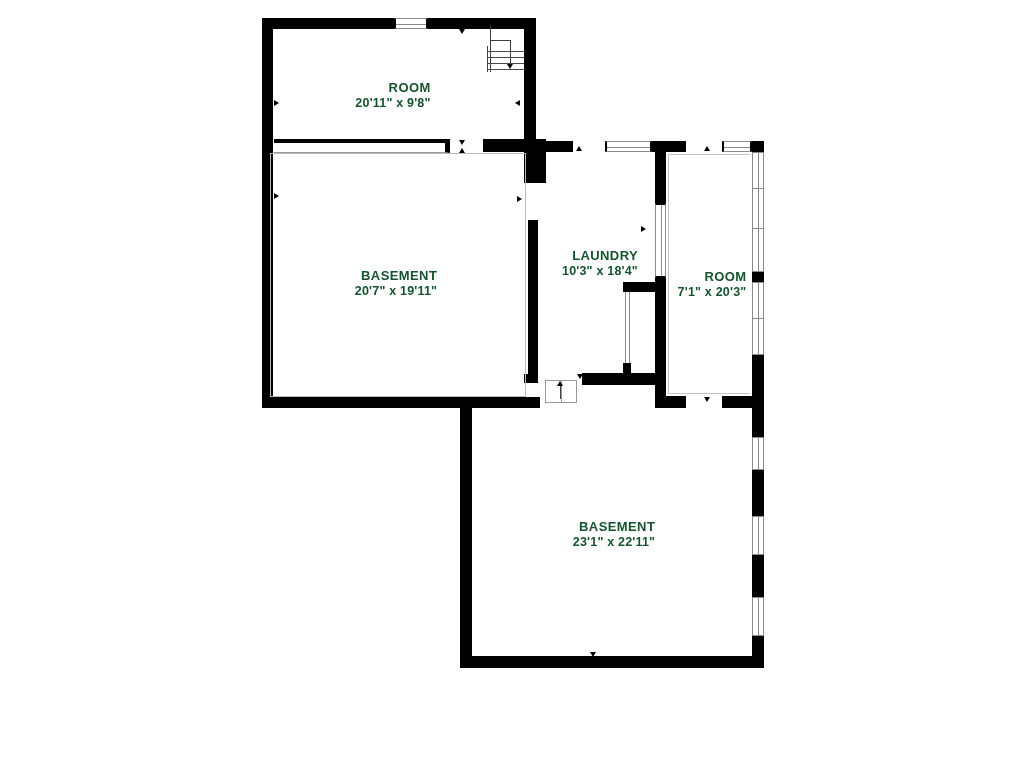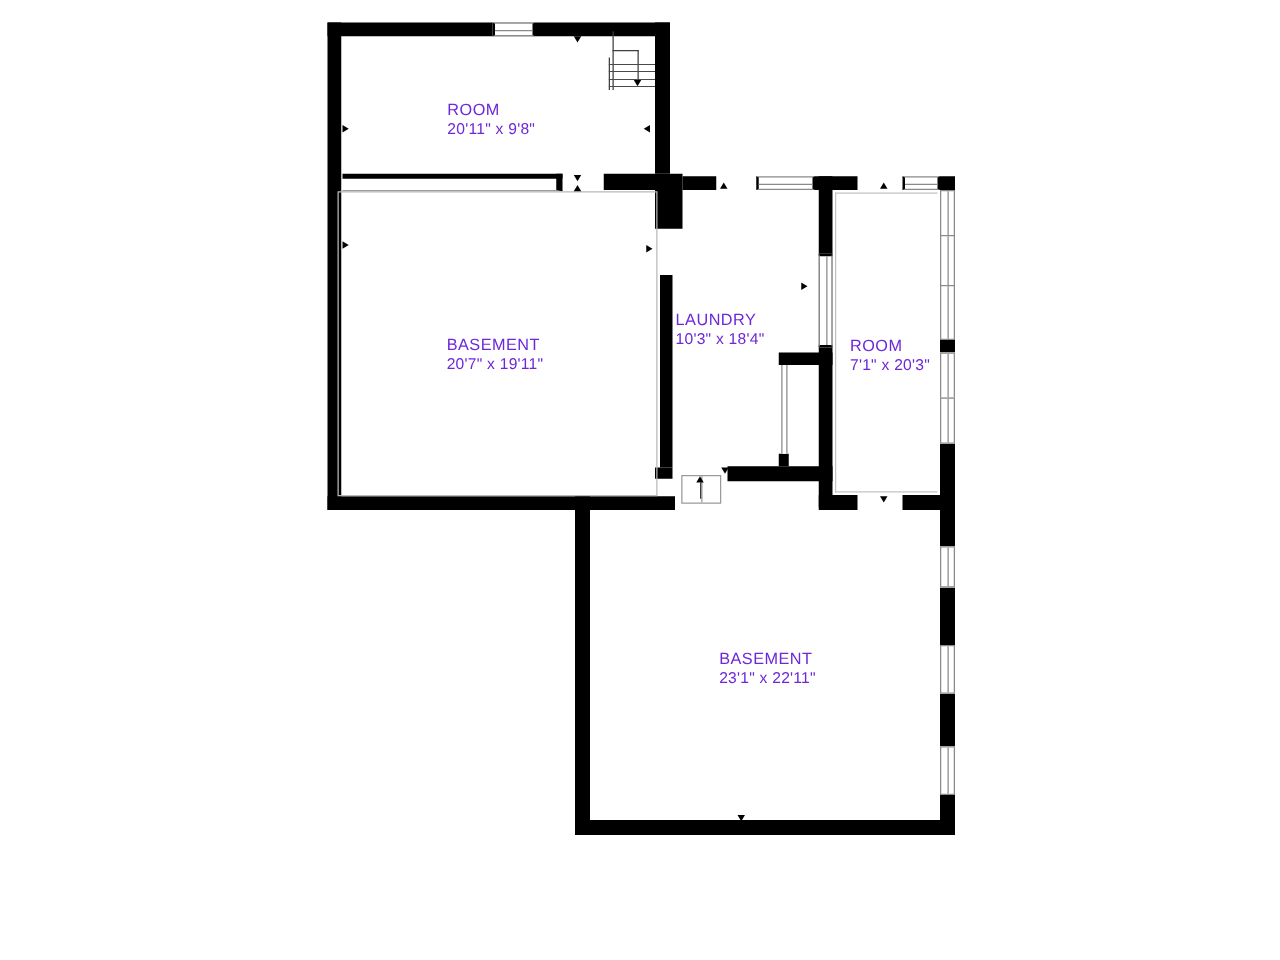--- a/index.html
+++ b/index.html
@@ -21,21 +21,21 @@
   .dblline{position:absolute;background:#fff;border-left:1px solid #8a8a8a;border-right:1px solid #8a8a8a;
            box-sizing:border-box;}
   .sline{position:absolute;background:#3f3f3f;}
   .treads{position:absolute;background:repeating-linear-gradient(to bottom,transparent 0 5px,#4a4a4a 5px 6px);}
   .stepbox{position:absolute;background:#fff;border:1px solid #9a9a9a;box-sizing:border-box;}
   .tu,.td,.tl,.tr{position:absolute;width:0;height:0;}
   .tu{border-left:3px solid transparent;border-right:3px solid transparent;border-bottom:5px solid #000;}
   .td{border-left:3px solid transparent;border-right:3px solid transparent;border-top:5px solid #000;}
   .tr{border-top:3px solid transparent;border-bottom:3px solid transparent;border-left:5px solid #000;}
   .tl{border-top:3px solid transparent;border-bottom:3px solid transparent;border-right:5px solid #000;}
-  .rlabel{position:absolute;transform:translateX(-50%);text-align:left;color:#6d28d9;white-space:nowrap;}
+  .rlabel{position:absolute;transform:translateX(-50%);text-align:right;color:#14532d;white-space:nowrap;font-weight:bold;}
   .rname{font-size:13px;letter-spacing:.4px;}
   .rdims{font-size:12.5px;margin-top:1px;letter-spacing:.2px;}
   .disclaimer{position:absolute;left:512px;transform:translateX(-50%);color:#cbcbcb;
               font-size:10px;letter-spacing:.3px;white-space:nowrap;}
 </style>
 </head>
 <body>
 
 <div id="plan">
 
@@ -116,21 +116,21 @@
   <div class="tr" style="left:274px;top:193px;"></div>
 
   <div class="rlabel" style="left:393px;top:80px;">
     <div class="rname">ROOM</div>
     <div class="rdims">20'11" x 9'8"</div>
   </div>
   <div class="rlabel" style="left:396px;top:268px;">
     <div class="rname">BASEMENT</div>
     <div class="rdims">20'7" x 19'11"</div>
   </div>
-  <div class="rlabel" style="left:576px;top:248px;">
+  <div class="rlabel" style="left:600px;top:248px;">
     <div class="rname">LAUNDRY</div>
     <div class="rdims">10'3" x 18'4"</div>
   </div>
   <div class="rlabel" style="left:712px;top:269px;">
     <div class="rname">ROOM</div>
     <div class="rdims">7'1" x 20'3"</div>
   </div>
   <div class="rlabel" style="left:614px;top:519px;">
     <div class="rname">BASEMENT</div>
     <div class="rdims">23'1" x 22'11"</div>

